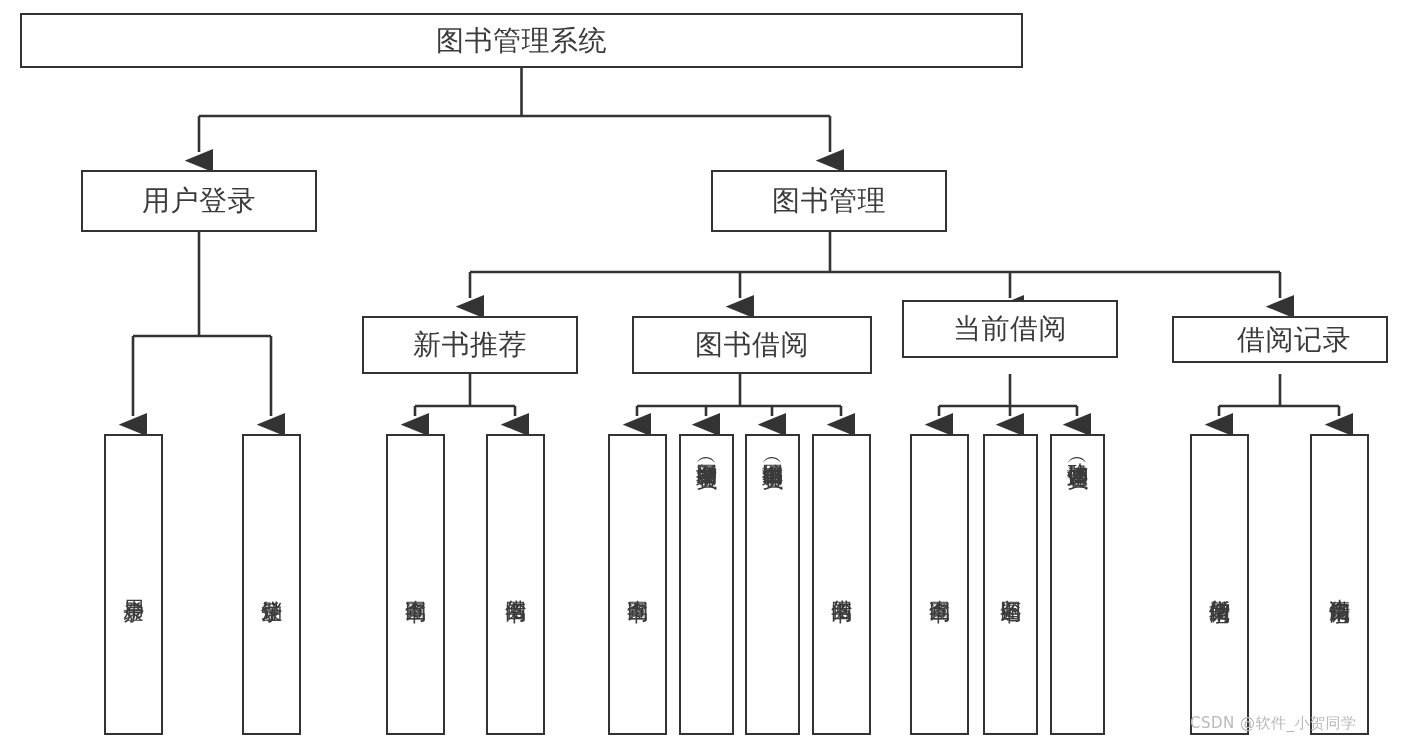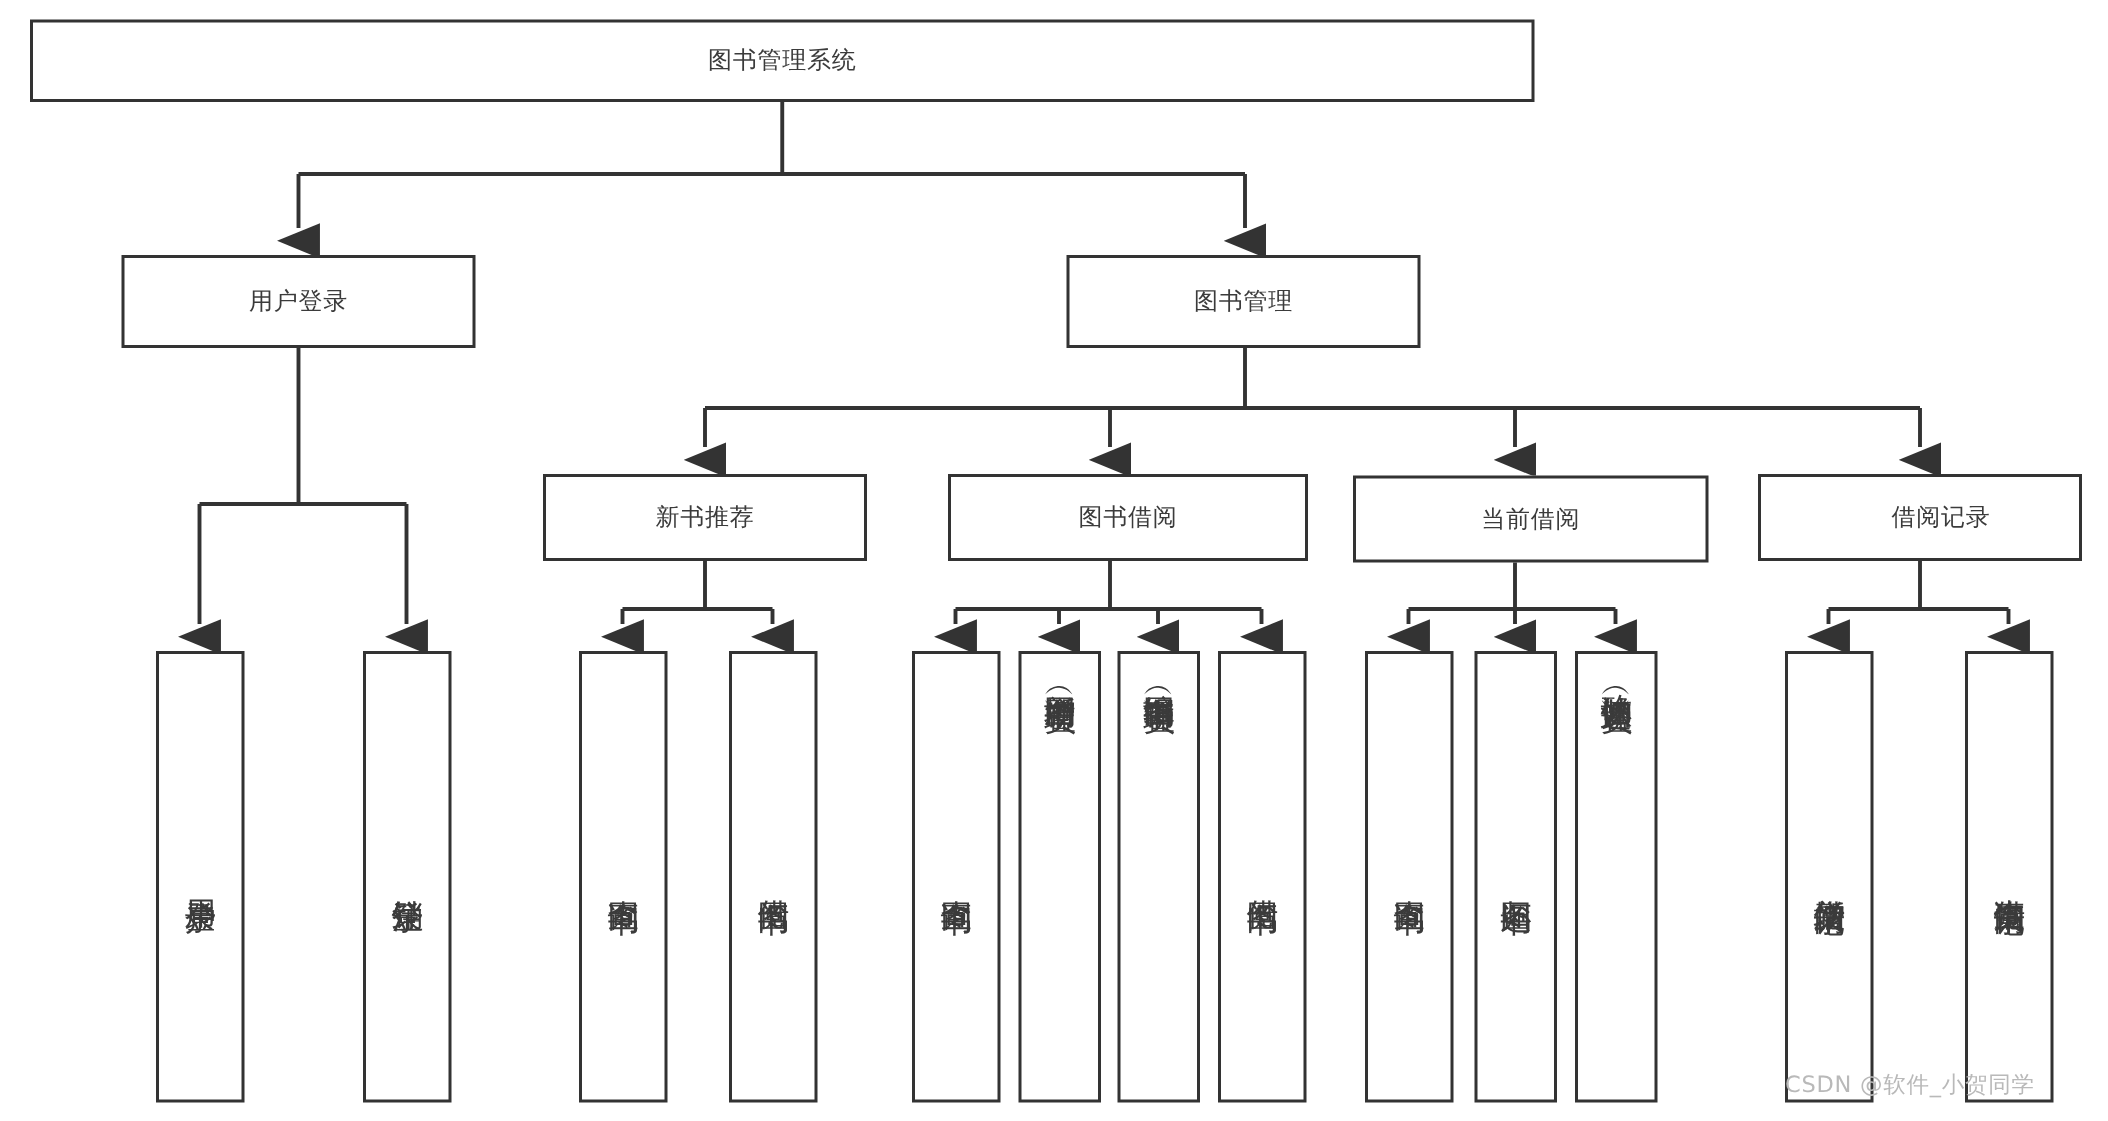--- a/index.html
+++ b/index.html
@@ -29,21 +29,21 @@
     box-sizing: border-box;
     background: #ffffff;
     border: 2px solid #333333;
     display: flex;
     align-items: center;
     justify-content: center;
     z-index: 3;
   }
   .node .label {
     color: #3b3b3b;
-    font-size: 16px;
+    font-size: 28px;
     line-height: 1.18;
     letter-spacing: 0.5px;
     white-space: nowrap;
   }
   .node.vertical .label {
     writing-mode: vertical-rl;
     text-orientation: upright;
     font-size: 21px;
     line-height: 1.06;
     letter-spacing: 1px;
@@ -140,25 +140,25 @@
   </div>
 
   <div class="node" style="left:362px; top:316px; width:216px; height:58px;">
     <span class="label">新书推荐</span>
   </div>
 
   <div class="node" style="left:632px; top:316px; width:240px; height:58px;">
     <span class="label">图书借阅</span>
   </div>
 
-  <div class="node" style="left:902px; top:317px; width:237px; height:58px;">
+  <div class="node" style="left:902px; top:300px; width:216px; height:58px;">
     <span class="label">当前借阅</span>
   </div>
 
-  <div class="node" style="left:1172px; top:316px; width:216px; height:58px;padding-left:28px;">
+  <div class="node" style="left:1172px; top:316px; width:216px; height:47px;padding-left:28px;">
     <span class="label">借阅记录</span>
   </div>
 
   <div class="node vertical centered" style="left:104px; top:434px; width:59px; height:301px;">
     <span class="label">用户登录</span>
   </div>
 
   <div class="node vertical centered" style="left:242px; top:434px; width:59px; height:301px;">
     <span class="label">注销登录</span>
   </div>

